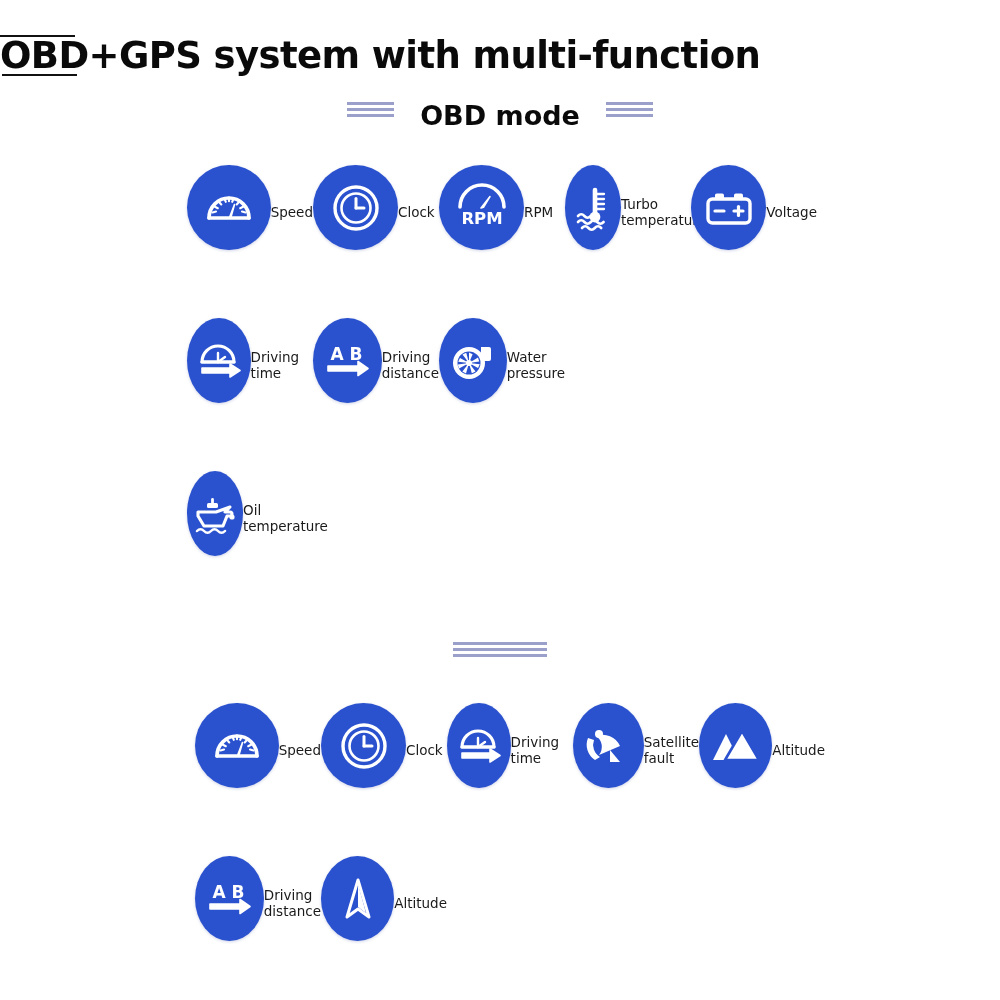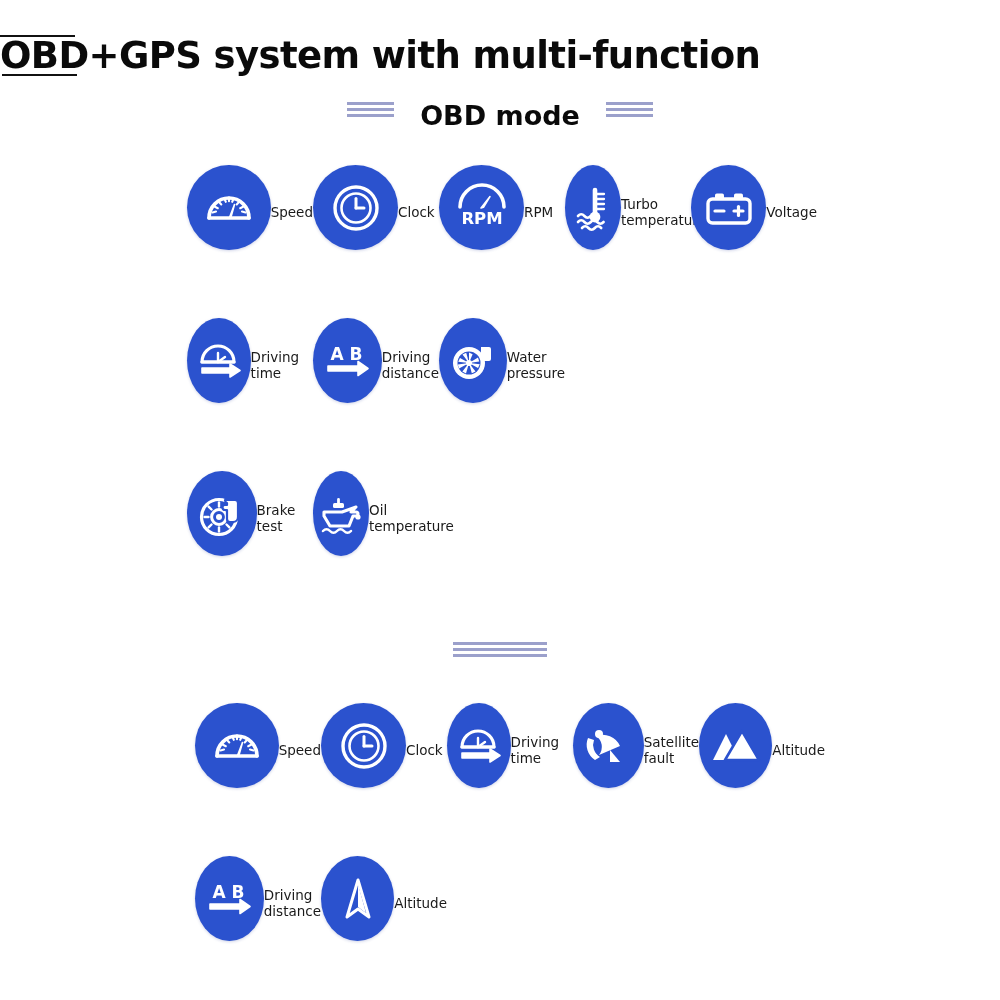--- a/index.html
+++ b/index.html
@@ -268,41 +268,20 @@
       </svg>
     </div>
     <div class="cell-label">Water
 pressure</div>
   </div>
 
 </div>
 
 <div class="icon-row" style="top:471px; left:187px;">
 
-  <div class="cell">
-    <div class="disc">
-      <svg width="56" height="56" viewBox="0 0 56 56">
-        <circle cx="25" cy="31" r="17.5" fill="none" stroke="#ffffff" stroke-width="3.2"></circle>
-        <circle cx="25" cy="31" r="7.4" fill="none" stroke="#ffffff" stroke-width="3"></circle>
-        <circle cx="25" cy="31" r="3" fill="#ffffff"></circle>
-        <g stroke="#ffffff" stroke-width="2.4" stroke-linecap="round">
-          <line x1="25" y1="20.5" x2="25" y2="16.5"></line>
-          <line x1="32.5" y1="23.5" x2="35.4" y2="20.6"></line>
-          <line x1="35.5" y1="31" x2="39.5" y2="31"></line>
-          <line x1="32.5" y1="38.5" x2="35.4" y2="41.4"></line>
-          <line x1="25" y1="41.5" x2="25" y2="45.5"></line>
-          <line x1="17.5" y1="38.5" x2="14.6" y2="41.4"></line>
-          <line x1="14.5" y1="31" x2="10.5" y2="31"></line>
-          <line x1="17.5" y1="23.5" x2="14.6" y2="20.6"></line>
-        </g>
-        <path d="M31 14 h10 a3 3 0 0 1 3 3 v14 a5 5 0 0 1 -5 5 h-3 a3 3 0 0 1 -3 -3 v-9 h-2 a2.5 2.5 0 0 1 0 -5 h2 v-2 a3 3 0 0 1 -2 -3 z" fill="#ffffff" stroke="#2b52ce" stroke-width="2.2" stroke-linejoin="round"></path>
-      </svg>
-    </div>
-    <div class="cell-label">Brake test</div>
-  </div>
 
 
   <div class="cell">
     <div class="disc">
       <svg width="56" height="56" viewBox="0 0 56 56">
         <path d="M11 26 h18 l14 -5 l-5 5 h5 a2 2 0 0 1 0 4 h-3 l-4 10 h-19 l-6 -10 z" fill="none" stroke="#ffffff" stroke-width="3.1" stroke-linejoin="round"></path>
         <rect x="20" y="17" width="11" height="5" rx="1.6" fill="#ffffff"></rect>
         <line x1="25.5" y1="13.5" x2="25.5" y2="18" stroke="#ffffff" stroke-width="2.8" stroke-linecap="round"></line>
         <circle cx="45" cy="31" r="2.6" fill="#ffffff"></circle>
         <g fill="none" stroke="#ffffff" stroke-width="2.5" stroke-linecap="round">

